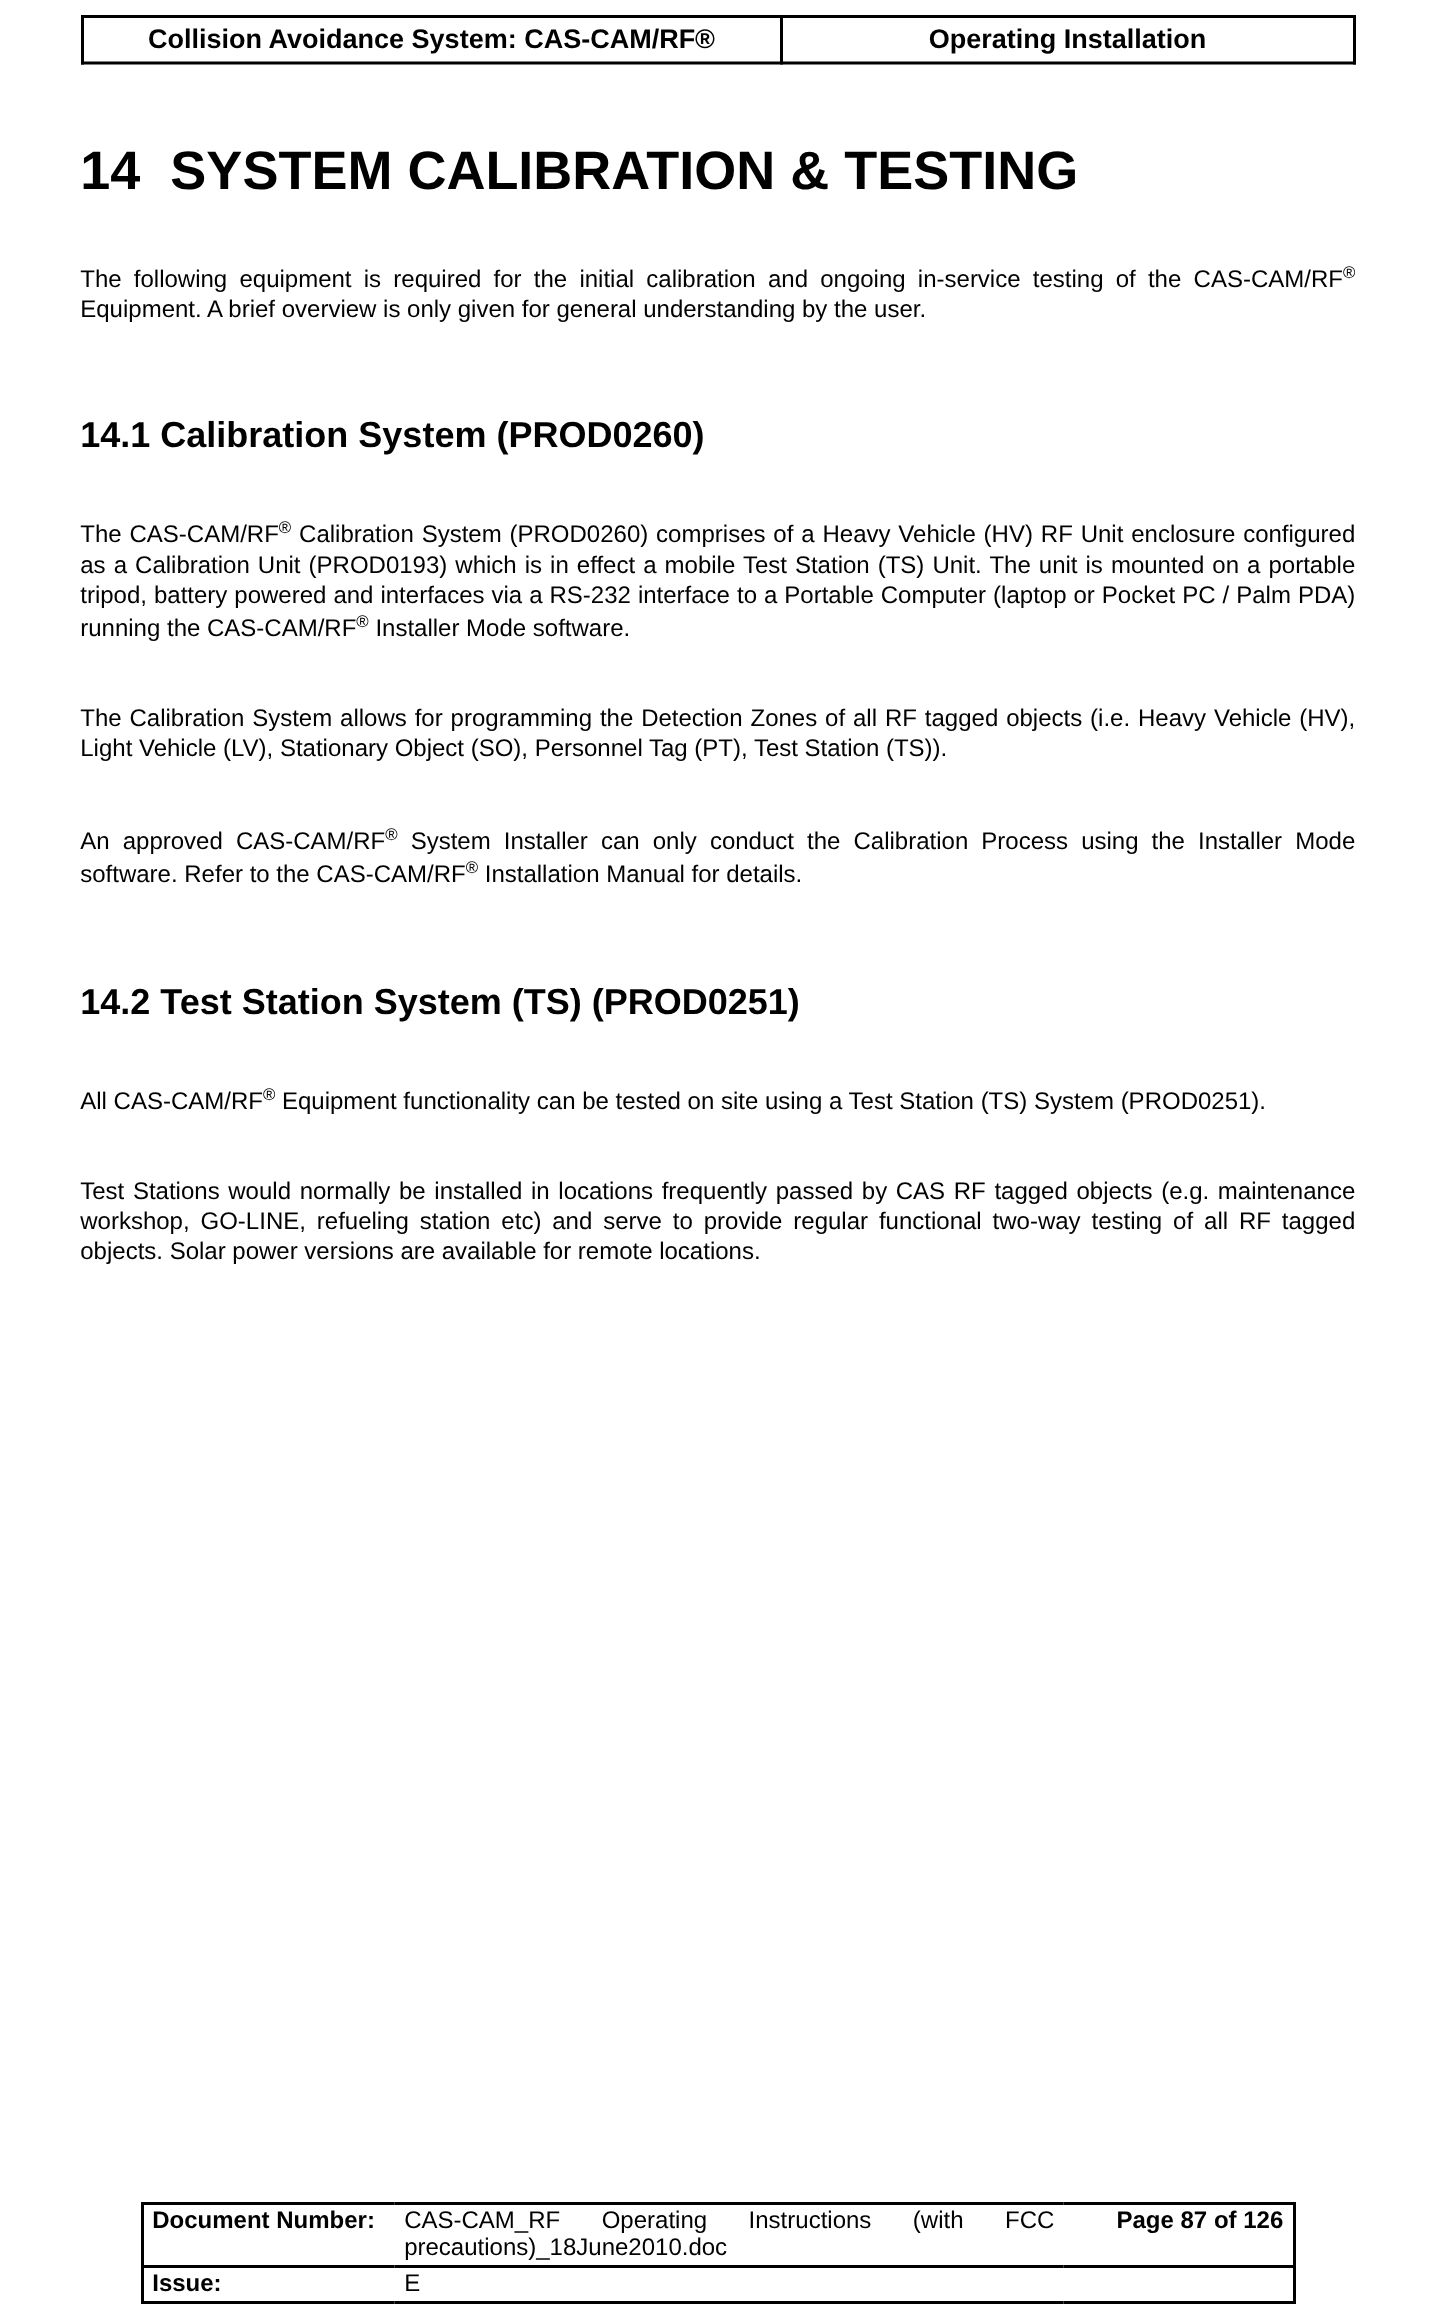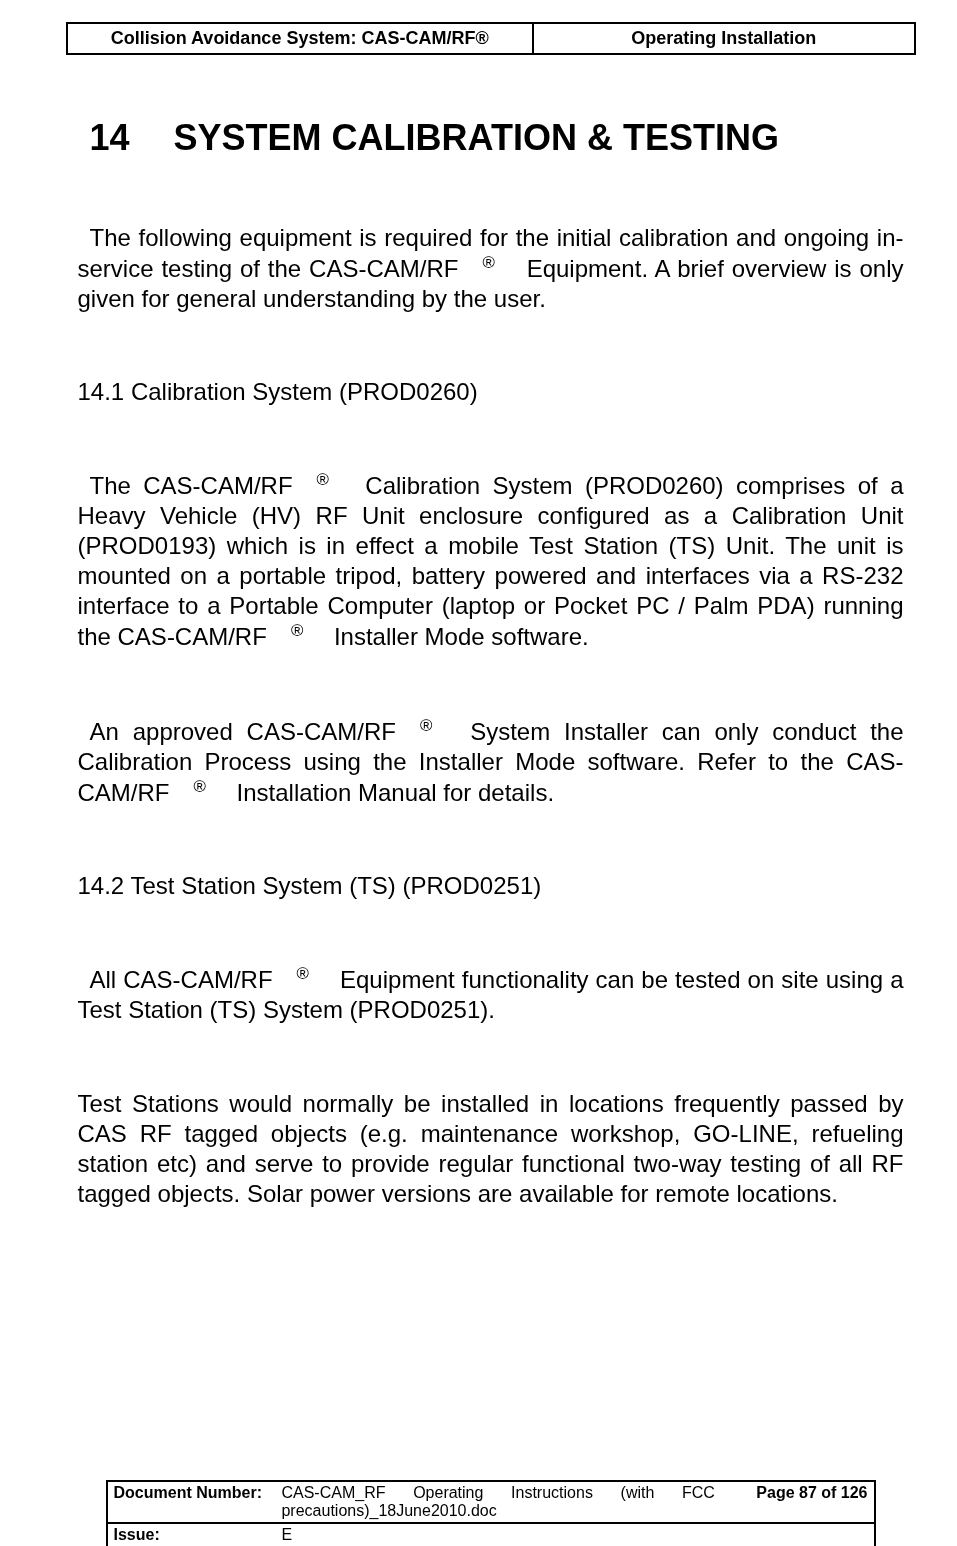--- a/index.html
+++ b/index.html
@@ -1,17 +1,17 @@
 <!DOCTYPE html>
 <html><head>
   <meta charset="utf-8">
   <style>
     * {
       margin: 0;
-      padding: 12px;
+      padding: 0;
       box-sizing: border-box;
     }
     body {
       font-family: Arial, Helvetica, sans-serif;
       background: #ffffff;
       color: #000000;
       width: 957px;
       height: 1546px;
       position: relative;
       padding: 0;
@@ -41,26 +41,26 @@
       margin: 0 auto;
       padding: 50px 0 0 0;
     }
     .h1 {
       font-size: 36px;
       font-weight: bold;
       margin-bottom: 2px;
     }
     .h2 {
       font-size: 24px;
-      font-weight: normal;
-      margin-top: 40px;
+      font-weight: bold;
+      margin-top: 60px;
       margin-bottom: 2px;
     }
     .para {
-      font-size: 24px;
+      font-size: 16px;
       line-height: 1.25;
       text-align: justify;
       margin-bottom: 22px;
       margin-top: 40px;
     }
     .para:last-child {
       margin-bottom: 0;
     }
     sup {
       font-size: 0.7em;
@@ -117,20 +117,21 @@
     <span>SYSTEM CALIBRATION &amp; TESTING</span>
   </div>
   <p class="para">
     <span>The following equipment is required for the initial calibration and ongoing in-service testing of the CAS-CAM/RF</span><sup>®</sup><span> Equipment. A brief overview is only given for general understanding by the user.</span>
   </p>
 
   <div class="h2">14.1 Calibration System (PROD0260)</div>
   <p class="para">
     <span>The CAS-CAM/RF</span><sup>®</sup><span> Calibration System (PROD0260) comprises of a Heavy Vehicle (HV) RF Unit enclosure configured as a Calibration Unit (PROD0193) which is in effect a mobile Test Station (TS) Unit. The unit is mounted on a portable tripod, battery powered and interfaces via a RS-232 interface to a Portable Computer (laptop or Pocket PC / Palm PDA) running the CAS-CAM/RF</span><sup>®</sup><span> Installer Mode software.</span>
   </p>
+  <p class="para">The Calibration System allows for programming the Detection Zones of all RF tagged objects (i.e. Heavy Vehicle (HV), Light Vehicle (LV), Stationary Object (SO), Personnel Tag (PT), Test Station (TS)).</p>
   <p class="para">
     <span>An approved CAS-CAM/RF</span><sup>®</sup><span> System Installer can only conduct the Calibration Process using the Installer Mode software. Refer to the CAS-CAM/RF</span><sup>®</sup><span> Installation Manual for details.</span>
   </p>
 
   <div class="h2">14.2 Test Station System (TS) (PROD0251)</div>
   <p class="para">
     <span>All CAS-CAM/RF</span><sup>®</sup><span> Equipment functionality can be tested on site using a Test Station (TS) System (PROD0251).</span>
   </p>
   <p class="para">Test Stations would normally be installed in locations frequently passed by CAS RF tagged objects (e.g. maintenance workshop, GO-LINE, refueling station etc) and serve to provide regular functional two-way testing of all RF tagged objects. Solar power versions are available for remote locations.</p>
 

